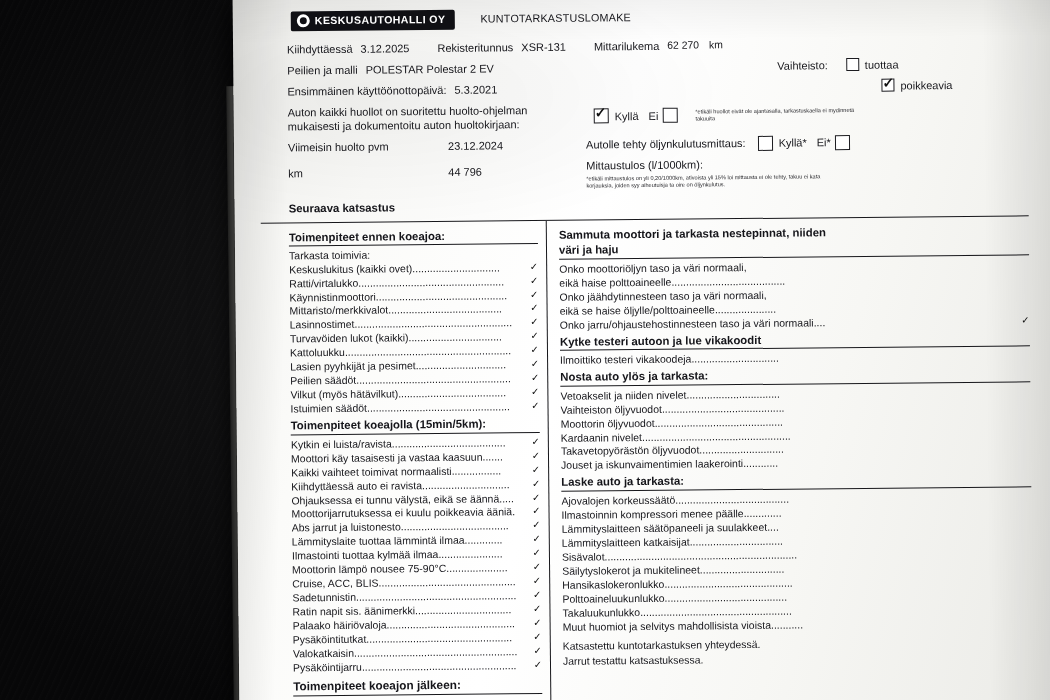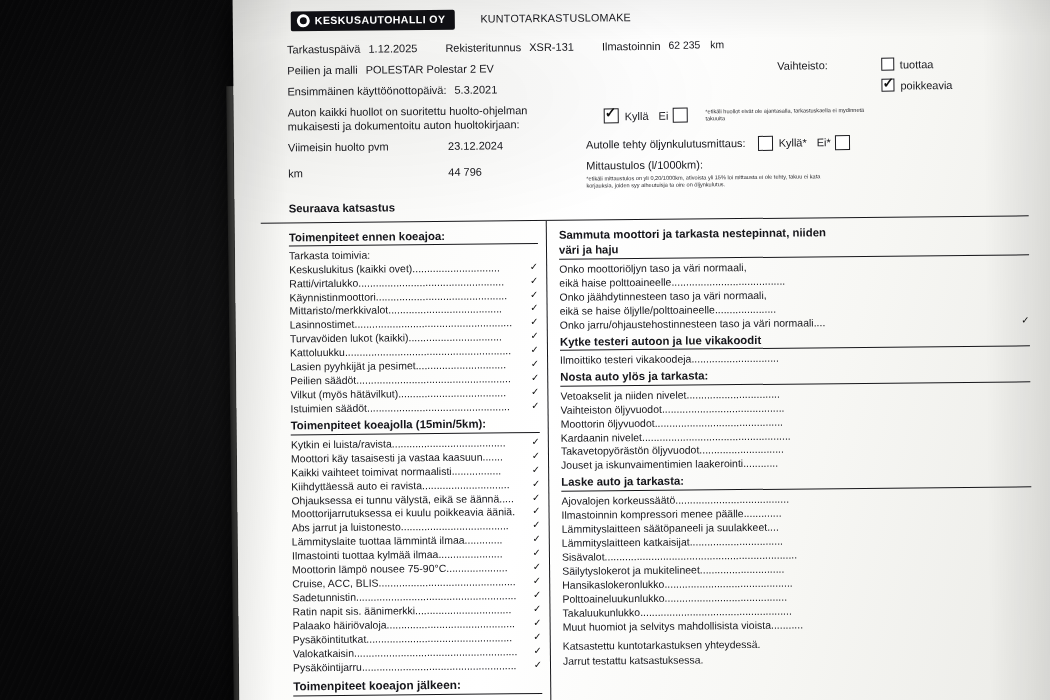--- a/index.html
+++ b/index.html
@@ -165,40 +165,40 @@
         <div class="logo">
           <span class="mark"></span>
           <span>KESKUSAUTOHALLI OY</span>
         </div>
         <div class="doc-kind">KUNTOTARKASTUSLOMAKE</div>
       </div>
 
       <div class="fields">
 
         <div class="frow">
-          <span class="lbl">Tarkastuspäivä</span>
-          <span class="val">1.12.2025</span>
+          <span class="lbl">Kiihdyttäessä</span>
+          <span class="val">3.12.2025</span>
           <span class="gap"></span>
             <span class="gap"></span>
           <span class="lbl">Rekisteritunnus</span>
           <span class="val">XSR-131</span>
           <span class="gap"></span>
             <span class="gap"></span>
-          <span class="lbl">Ilmastoinnin</span>
-          <span class="val small">62 235</span>
+          <span class="lbl">Mittarilukema</span>
+          <span class="val small">62 270</span>
           <span class="val small" style="margin-left:10px">km</span>
         </div>
 
         <div class="frow">
           <span class="lbl">Peilien ja malli</span>
           <span class="val">POLESTAR Polestar 2 EV</span>
           <span class="sp"></span>
           <div style="width:250px">
             <div class="inline">
-              <span class="lbl" style="margin-right:53px">Vaihteisto:</span>
+              <span class="lbl" style="margin-right:18px">Vaihteisto:</span>
               <span class="cbox"></span>
               <span class="lbl">tuottaa</span>
             </div>
           </div>
         </div>
 
         <div class="frow">
           <span class="lbl">Ensimmäinen käyttöönottopäivä:</span>
           <span class="val">5.3.2021</span>
           <span class="sp"></span>
@@ -209,21 +209,21 @@
               <span class="lbl">poikkeavia</span>
             </div>
           </div>
         </div>
 
         <div class="frow" style="align-items:center">
           <div style="width:300px">
             <div class="lbl">Auton kaikki huollot on suoritettu huolto-ohjelman</div>
             <div class="lbl">mukaisesti ja dokumentoitu auton huoltokirjaan:</div>
           </div>
-          <div class="inline" style="margin-left:16px">
+          <div class="inline" style="margin-left:6px">
             <span class="cbox lg checked"></span>
             <span class="lbl">Kyllä</span>
             <span style="width:10px"></span>
             <span class="lbl">Ei</span>
             <span style="width:4px"></span>
             <span class="cbox lg"></span>
           </div>
           <div class="tiny" style="margin-left:12px">*etikäli huollot eivät ole ajantasalla, tarkastuskaella ei mydinnetä takuuita</div>
         </div>
 

